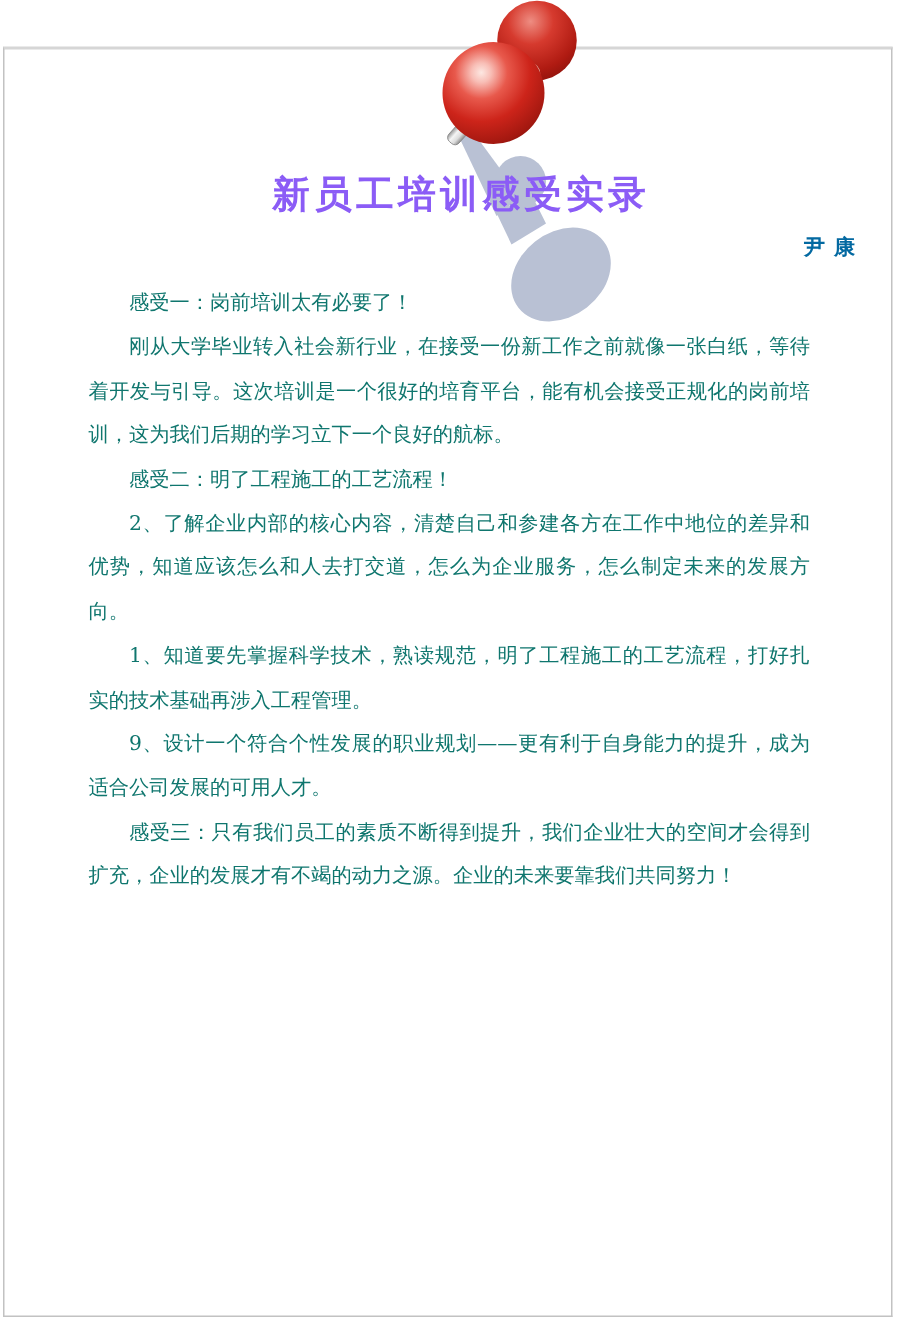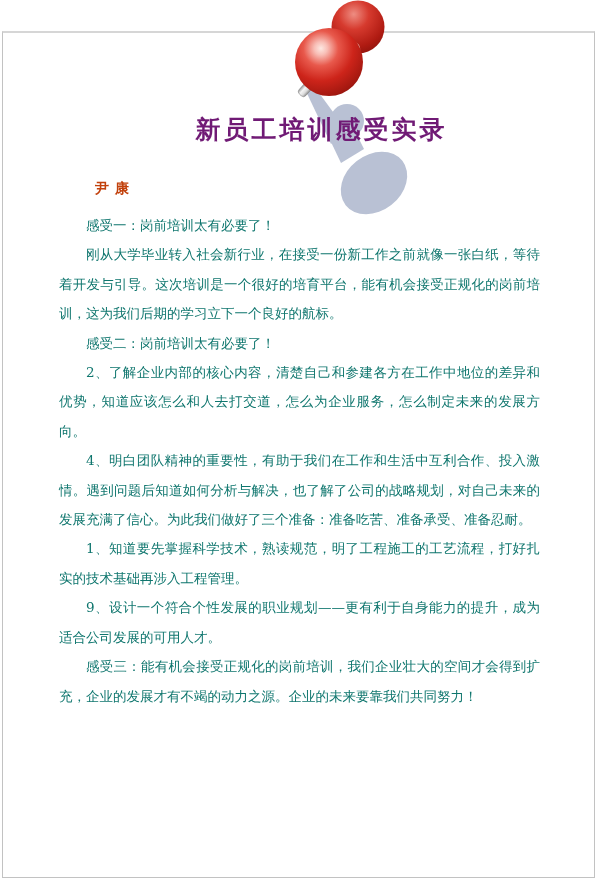--- a/index.html
+++ b/index.html
@@ -26,33 +26,33 @@
     color: #141414;
   }
   .doc-title {
     margin: 81px 0 0 0;
     font-size: 25px;
     font-weight: bold;
     line-height: 32px;
     letter-spacing: 3px;
     text-align: center;
     position: relative;
-    left: 22px;
-    color: #701a75;
+    left: 8px;
+    color: #8b5cf6;
   }
   .doc-author {
-    margin-top: 32px;
+    margin-top: 9px;
     font-size: 14px;
     font-weight: bold;
     line-height: 20px;
     letter-spacing: 6px;
-    text-align: left;
+    text-align: right;
     position: relative;
     left: 36px;
-    color: #c2410c;
+    color: #0369a1;
   }
   .doc-body {
     margin-top: 13px;
     font-size: 13.5px;
     line-height: 29.4px;
     text-align: justify;
     color: #0f766e;
   }
   .doc-body p {
     margin: 0;
@@ -68,26 +68,25 @@
 </head>
 <body>
 
 <div class="page">
   <div class="content">
     <h1 class="doc-title">新员工培训感受实录</h1>
     <div class="doc-author">尹康</div>
     <div class="doc-body">
       <p>感受一：岗前培训太有必要了！</p>
       <p>刚从大学毕业转入社会新行业，在接受一份新工作之前就像一张白纸，等待着开发与引导。这次培训是一个很好的培育平台，能有机会接受正规化的岗前培训，这为我们后期的学习立下一个良好的航标。</p>
-      <p>感受二：岗前培训太有必要了！</p>
+      <p>感受二：明了工程施工的工艺流程！</p>
       <p>2、了解企业内部的核心内容，清楚自己和参建各方在工作中地位的差异和优势，知道应该怎么和人去打交道，怎么为企业服务，怎么制定未来的发展方向。</p>
-      <p>4、明白团队精神的重要性，有助于我们在工作和生活中互利合作、投入激情。遇到问题后知道如何分析与解决，也了解了公司的战略规划，对自己未来的发展充满了信心。为此我们做好了三个准备：准备吃苦、准备承受、准备忍耐。</p>
       <p>1、知道要先掌握科学技术，熟读规范，明了工程施工的工艺流程，打好扎实的技术基础再涉入工程管理。</p>
       <p>9、设计一个符合个性发展的职业规划——更有利于自身能力的提升，成为适合公司发展的可用人才。</p>
-      <p>感受三：能有机会接受正规化的岗前培训，我们企业壮大的空间才会得到扩充，企业的发展才有不竭的动力之源。企业的未来要靠我们共同努力！</p>
+      <p>感受三：只有我们员工的素质不断得到提升，我们企业壮大的空间才会得到扩充，企业的发展才有不竭的动力之源。企业的未来要靠我们共同努力！</p>
     </div>
   </div>
 </div>
 
 <svg class="pushpin" viewBox="270 0 200 230" xmlns="http://www.w3.org/2000/svg">
   <defs>
     <radialGradient id="capG" cx="42%" cy="26%" r="82%">
       <stop offset="0%" stop-color="#ee8d82"></stop>
       <stop offset="35%" stop-color="#d63a2e"></stop>
       <stop offset="75%" stop-color="#b01b12"></stop>

